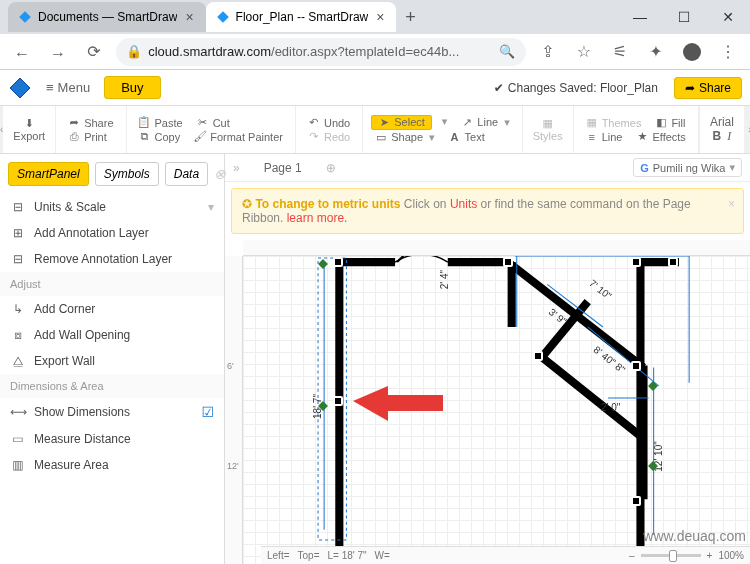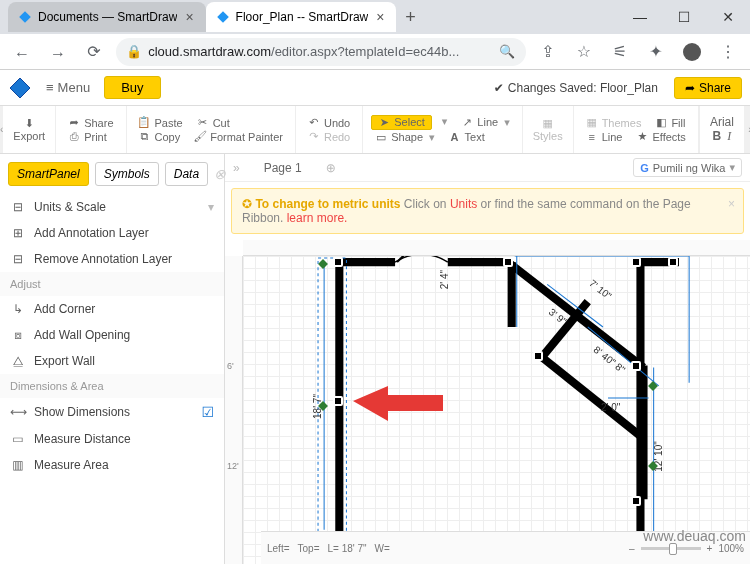--- a/index.html
+++ b/index.html
@@ -73,21 +73,21 @@
 .ruler-v { position:absolute; top:16px; left:0; width:18px; bottom:0; background:#fafafa; border-right:1px solid #ddd; }
 .ruler-v span { position:absolute; font-size:9px; color:#888; left:2px; }
 .grid-area { position:absolute; top:16px; left:18px; right:0; bottom:0;
   background-image:linear-gradient(#eee 1px,transparent 1px),linear-gradient(90deg,#eee 1px,transparent 1px);
   background-size:12px 12px; }
 .plan { position:absolute; inset:0; }
 .handle { position:absolute; width:10px; height:10px; background:#000; border:2px solid #fff; border-radius:2px; transform:translate(-50%,-50%); }
 .dim-handle { position:absolute; width:7px; height:7px; background:#2e7d32; transform:rotate(45deg) translate(-50%,-50%); transform-origin:0 0; }
 .dim-label { position:absolute; font-size:10px; color:#333; }
 .arrow { position:absolute; }
-.status-bar { position:absolute; bottom:0; left:18px; right:0; height:33px; background:#fafafa; border-top:1px solid #ddd; display:flex; align-items:center; font-size:10px; color:#777; padding:0 6px; gap:8px; }
+.status-bar { position:absolute; bottom:0; left:18px; right:0; height:18px; background:#fafafa; border-top:1px solid #ddd; display:flex; align-items:center; font-size:10px; color:#777; padding:0 6px; gap:8px; }
 .zoom { margin-left:auto; display:flex; align-items:center; gap:6px; }
 .zoom-track { width:60px; height:3px; background:#ccc; position:relative; }
 .zoom-thumb { position:absolute; top:-4px; width:8px; height:12px; background:#fff; border:1px solid #999; border-radius:2px; }
 .watermark { position:absolute; right:4px; bottom:20px; font-size:14px; color:#888; font-family:Arial; }
 </style>
 </head>
 <body>
 
 <div class="chrome">
   <div class="tab-bar">

